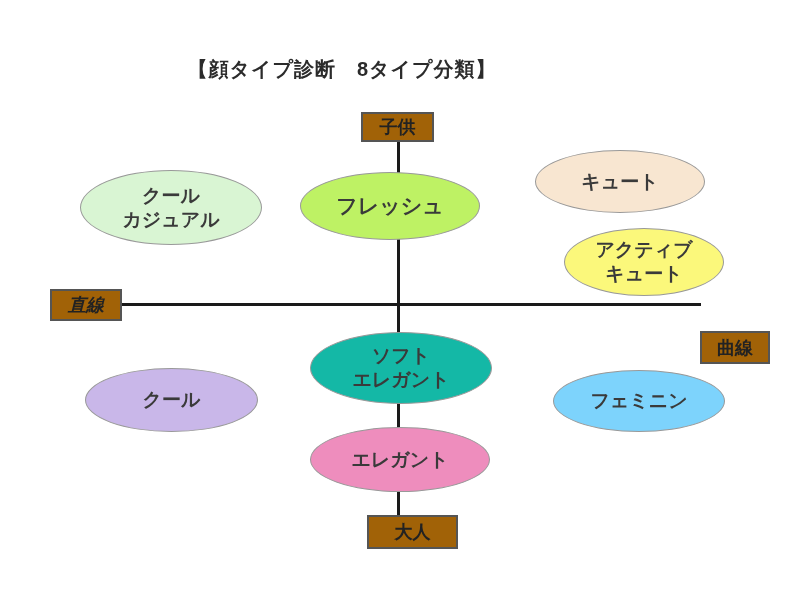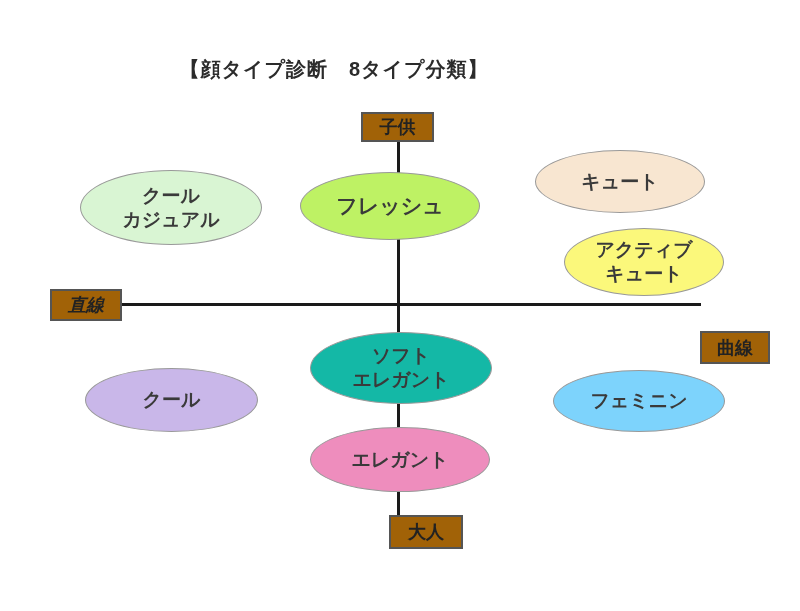--- a/index.html
+++ b/index.html
@@ -14,35 +14,36 @@
     overflow:hidden;
   }
   .title{
     position:absolute;
     left:0;top:56px;width:668px;
     text-align:center;
     font-size:20px;
     font-weight:bold;
     color:#2b2b2b;
     letter-spacing:1px;
+    padding-left:8px;
   }
   .line{position:absolute;background:#1a1a1a;z-index:1;}
   .v-line{left:397px;top:140px;width:3px;height:376px;}
   .h-line{left:121px;top:303px;width:580px;height:3px;}
   .axis-box{
     position:absolute;
     z-index:3;
     background:#a16207;
     border:2px solid #555555;
     display:flex;align-items:center;justify-content:center;
     font-size:18px;font-weight:bold;color:#222222;
     box-sizing:border-box;
   }
   .box-top{left:361px;top:112px;width:73px;height:30px;}
-  .box-bottom{left:389px;top:515px;width:74px;height:34px;}
+  .box-bottom{left:367px;top:515px;width:91px;height:34px;}
   .box-left{left:50px;top:289px;width:72px;height:32px;font-style:italic;}
   .box-right{left:700px;top:287px;width:70px;height:33px;margin-top:44px;}
   .ellipse{
     position:absolute;
     z-index:2;
     border:1.5px solid #999999;
     border-radius:50%;
     display:flex;align-items:center;justify-content:center;
     text-align:center;
     font-size:19px;font-weight:bold;color:#3a3a3a;

